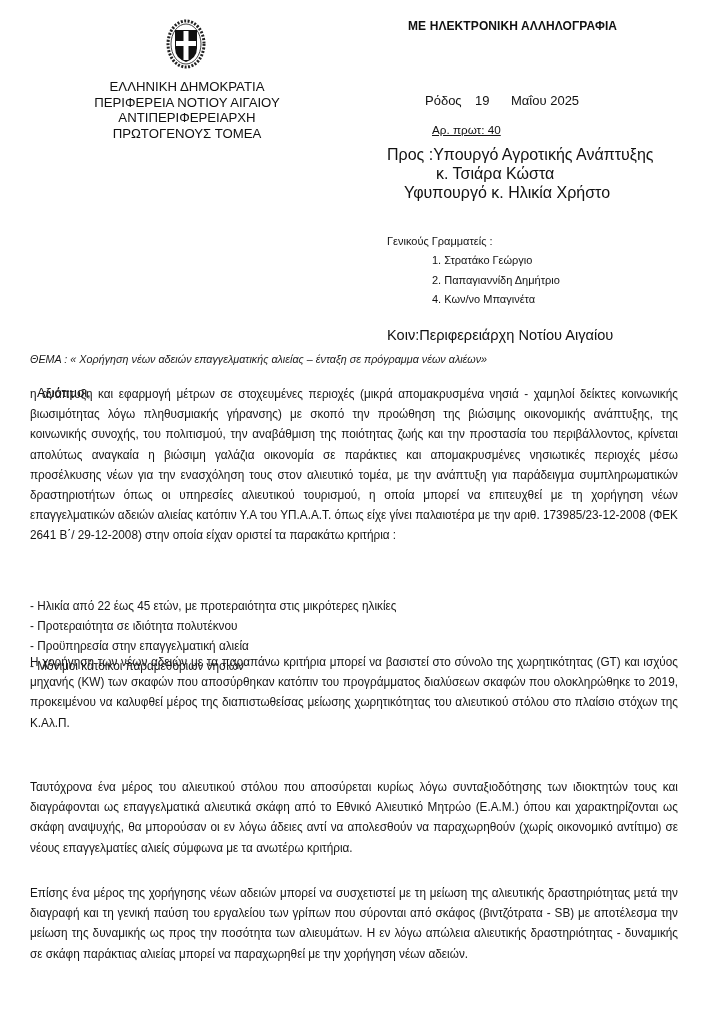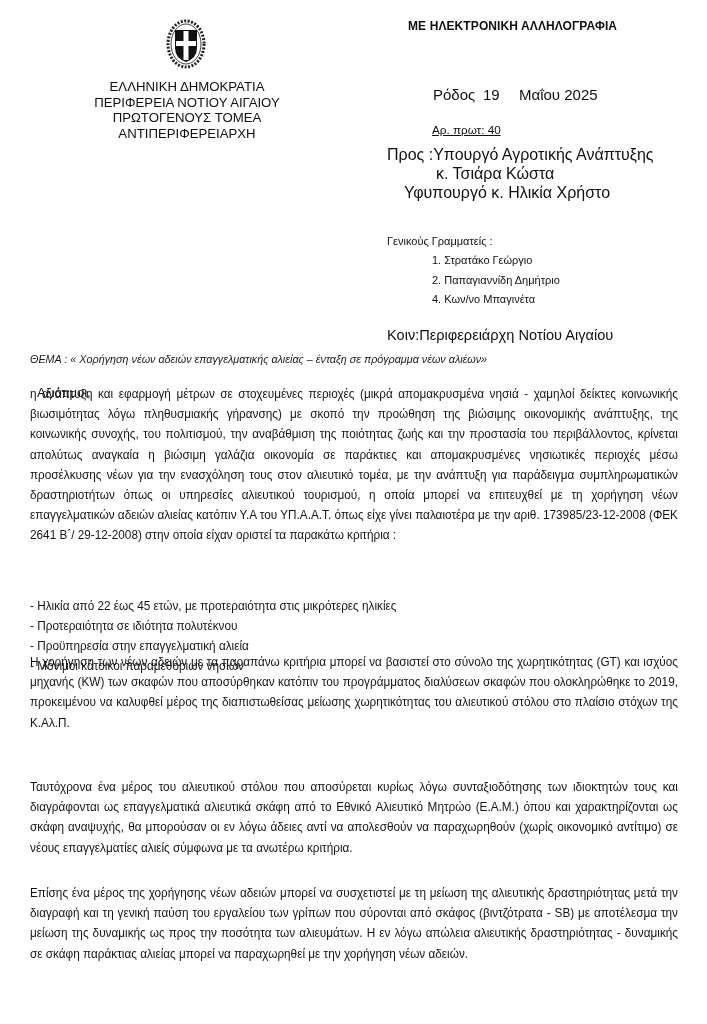--- a/index.html
+++ b/index.html
@@ -2,21 +2,21 @@
 <html><head>
 <meta charset="utf-8">
 <style>
   html, body { margin: 0; padding: 0; background: #ffffff; }
   body { width: 707px; height: 1024px; position: relative; overflow: hidden; color: #111; font-family: "Liberation Sans", sans-serif; }
   .abs { position: absolute; white-space: nowrap; }
   .emblem { left: 166px; top: 18px; width: 40px; height: 52px; }
   .hdr-left { left: 72px; top: 79px; width: 230px; text-align: center; font-size: 13.2px; line-height: 15.5px; }
   .hdr-left div { white-space: nowrap; }
   .email-head { left: 408px; top: 19px; font-size: 12px; font-weight: bold; letter-spacing: 0.1px; }
-  .date { left: 425px; top: 86px; font-size: 15px; margin-left: 8px; }
+  .date { left: 425px; top: 93px; font-size: 13px; }
   .date span { display: inline-block; }
   .date .d1 { width: 50px; }
   .date .d2 { width: 36px; }
   .protocol { left: 432px; top: 123px; font-size: 11.7px; text-decoration: underline; }
   .recipients { left: 387px; top: 145px; font-size: 16px; line-height: 19px; }
   .recipients div { white-space: nowrap; }
   .r1 { padding-left: 0; }
   .r2 { padding-left: 49px; }
   .r3 { padding-left: 17px; }
   .r4 { padding-left: 0; }
@@ -44,22 +44,22 @@
     <ellipse cx="20" cy="26" rx="15" ry="20" fill="none" stroke="#444" stroke-width="1"></ellipse>
     <path d="M9 12 H31 V30 Q31 40 20 44 Q9 40 9 30 Z" fill="#111"></path>
     <rect x="17.5" y="13" width="5" height="29" fill="#fff"></rect>
     <rect x="10" y="23" width="20" height="5" fill="#fff"></rect>
   </svg>
 </div>
 
 <div class="abs hdr-left">
   <div>ΕΛΛΗΝΙΚΗ ΔΗΜΟΚΡΑΤΙΑ</div>
   <div>ΠΕΡΙΦΕΡΕΙΑ ΝΟΤΙΟΥ ΑΙΓΑΙΟΥ</div>
+  <div>ΑΝΤΙΠΕΡΙΦΕΡΕΙΑΡΧΗ</div>
   <div>ΠΡΩΤΟΓΕΝΟΥΣ ΤΟΜΕΑ</div>
-  <div>ΑΝΤΙΠΕΡΙΦΕΡΕΙΑΡΧΗ</div>
 </div>
 
 <div class="abs email-head">ΜΕ ΗΛΕΚΤΡΟΝΙΚΗ ΑΛΛΗΛΟΓΡΑΦΙΑ</div>
 
 <div class="abs date">
   <span class="d1">Ρόδος</span><span class="d2">19</span><span>Μαΐου  2025</span>
 </div>
 
 <div class="abs protocol">Αρ. πρωτ: 40</div>
 

